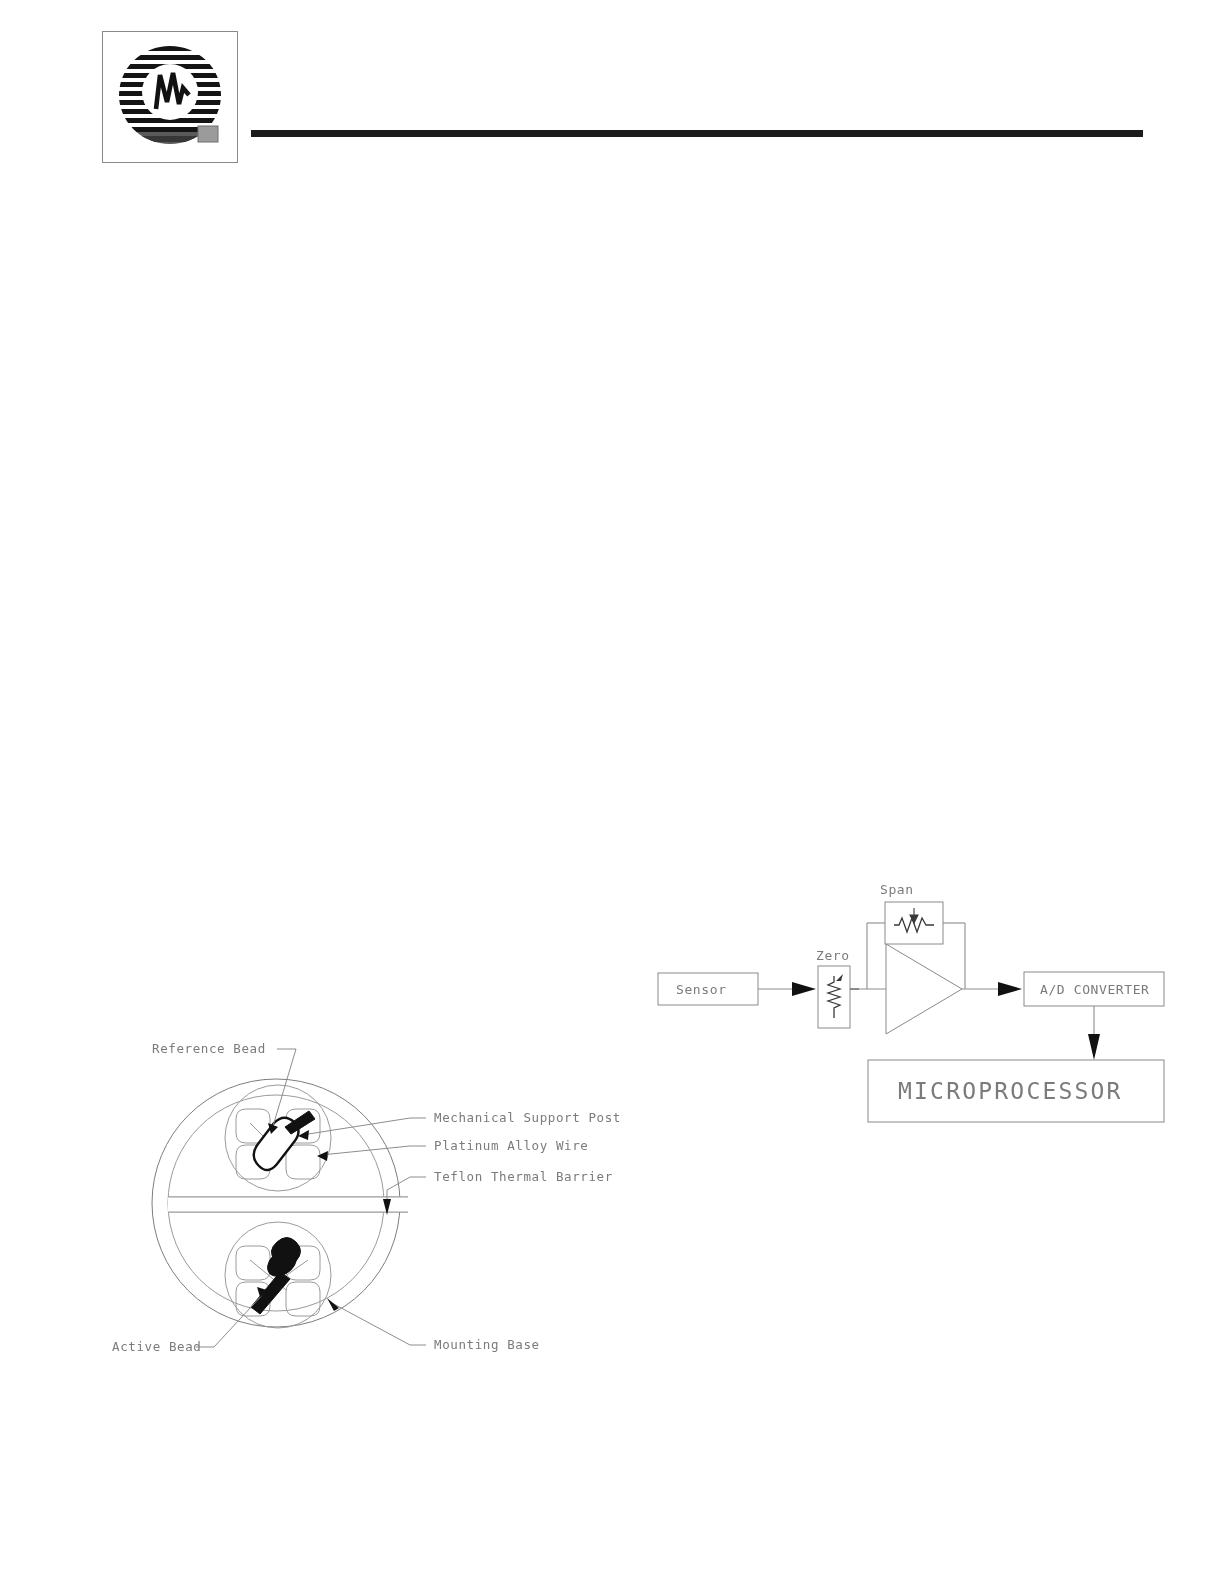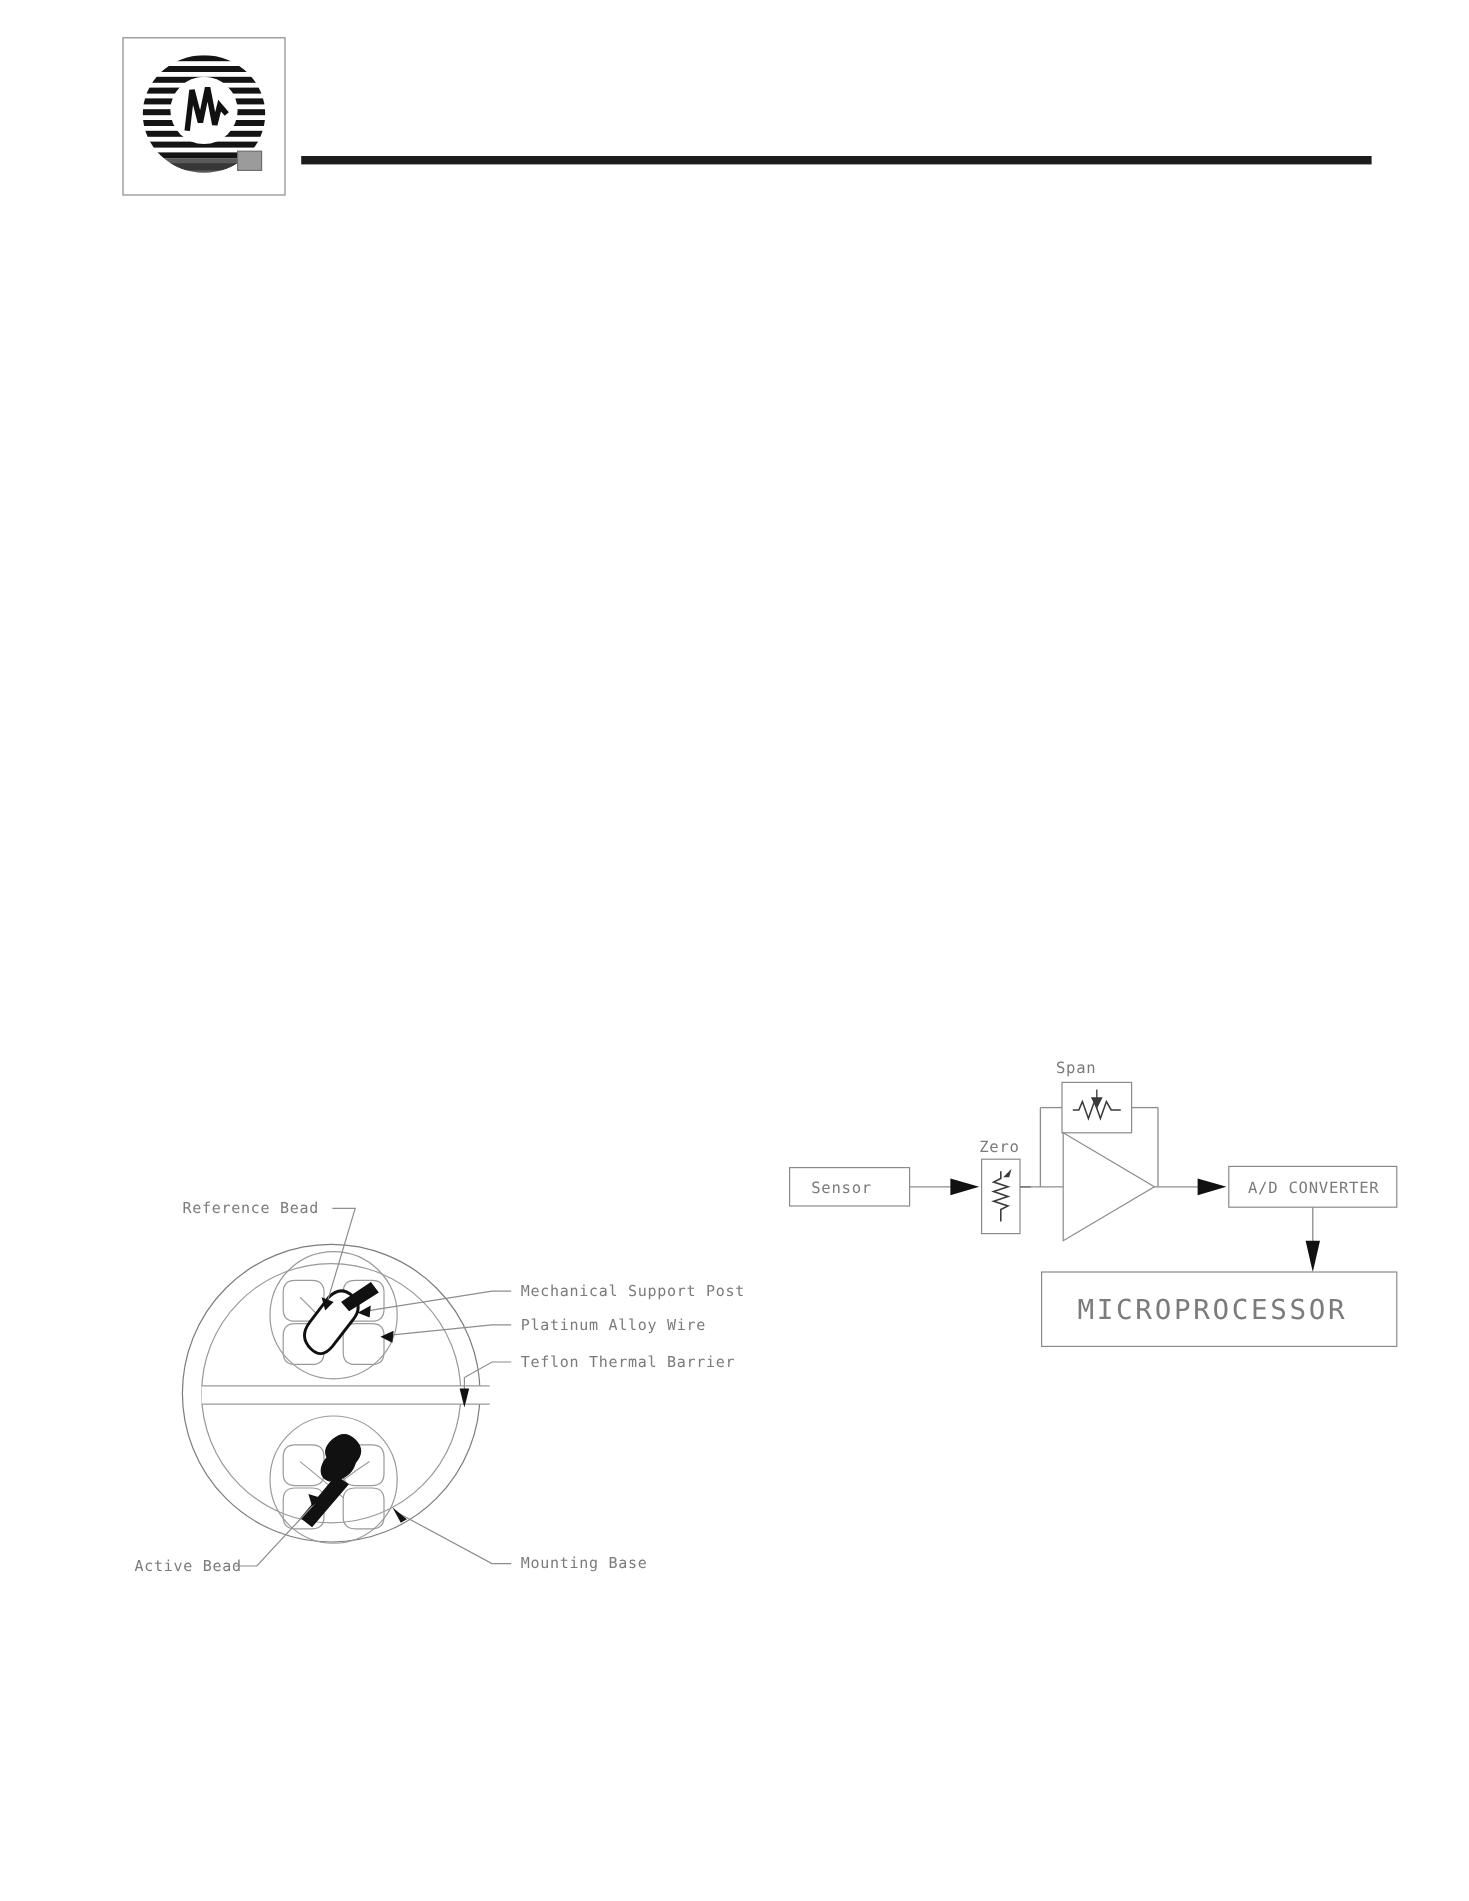--- a/index.html
+++ b/index.html
@@ -41,21 +41,21 @@
     background: #1c1c1c;
   }
 
   
   .stage {
     position: absolute;
     overflow: visible;
   }
   .stage svg { display: block; overflow: visible; }
 
-  #sensor-cross-section { left: 110px; top: 985px; width: 540px; height: 350px; }
+  #sensor-cross-section { left: 110px; top: 1027px; width: 540px; height: 350px; }
   #signal-block-diagram { left: 640px; top: 868px; width: 540px; height: 260px; }
 
   
   .thin   { fill: none; stroke: #7d7d7d; stroke-width: 1; }
   .thinner{ fill: none; stroke: #9a9a9a; stroke-width: 1; }
   .lead   { fill: none; stroke: #8d8d8d; stroke-width: 1; }
   .boxline{ fill: none; stroke: #8a8a8a; stroke-width: 1; }
   .wire   { fill: none; stroke: #8d8d8d; stroke-width: 1.1; }
   .solid-black { fill: #111111; stroke: #111111; stroke-width: 1; }
   .bead-open   { fill: #ffffff; stroke: #111111; stroke-width: 2.4; }

